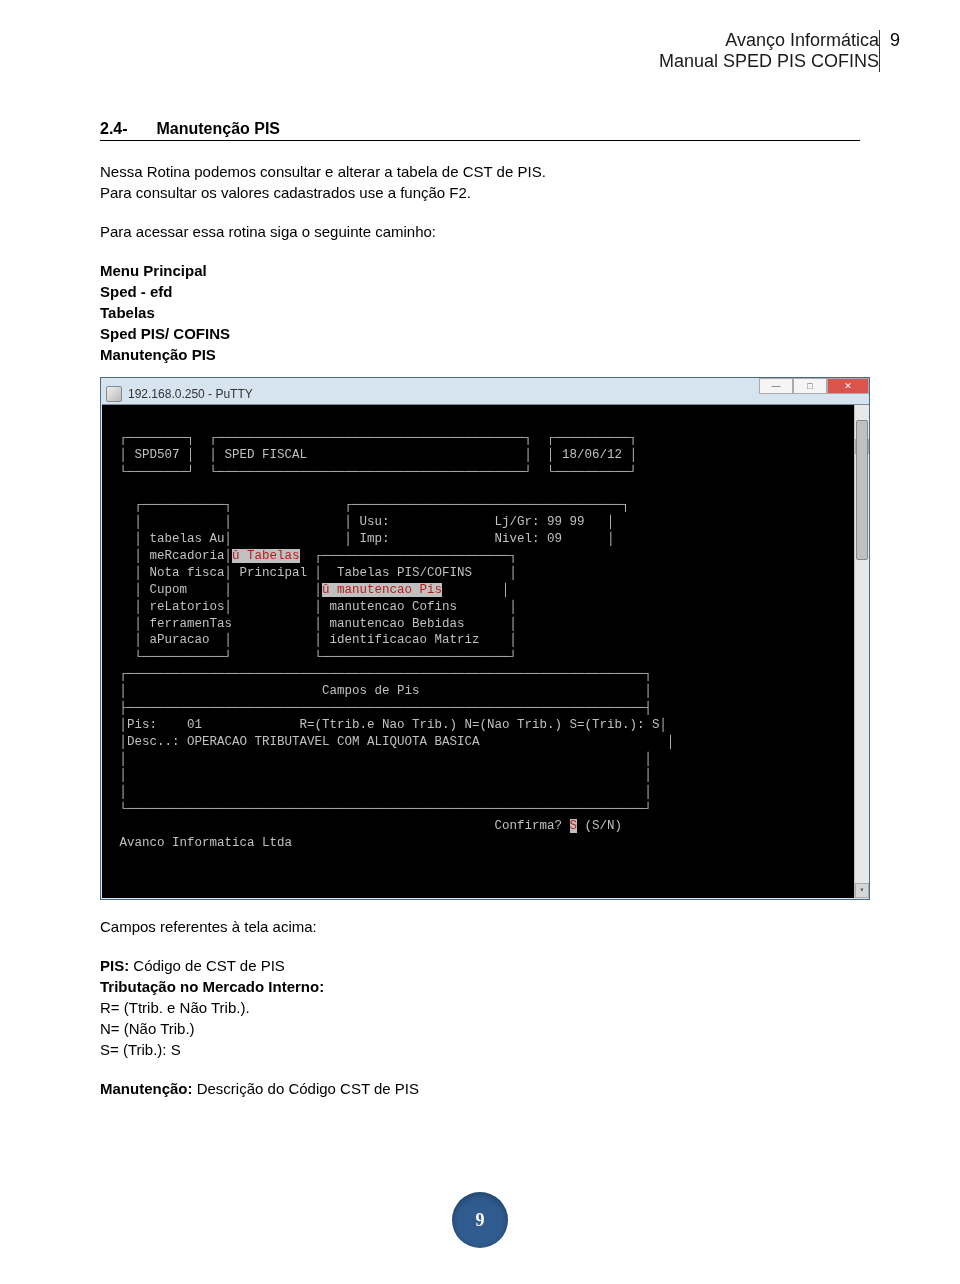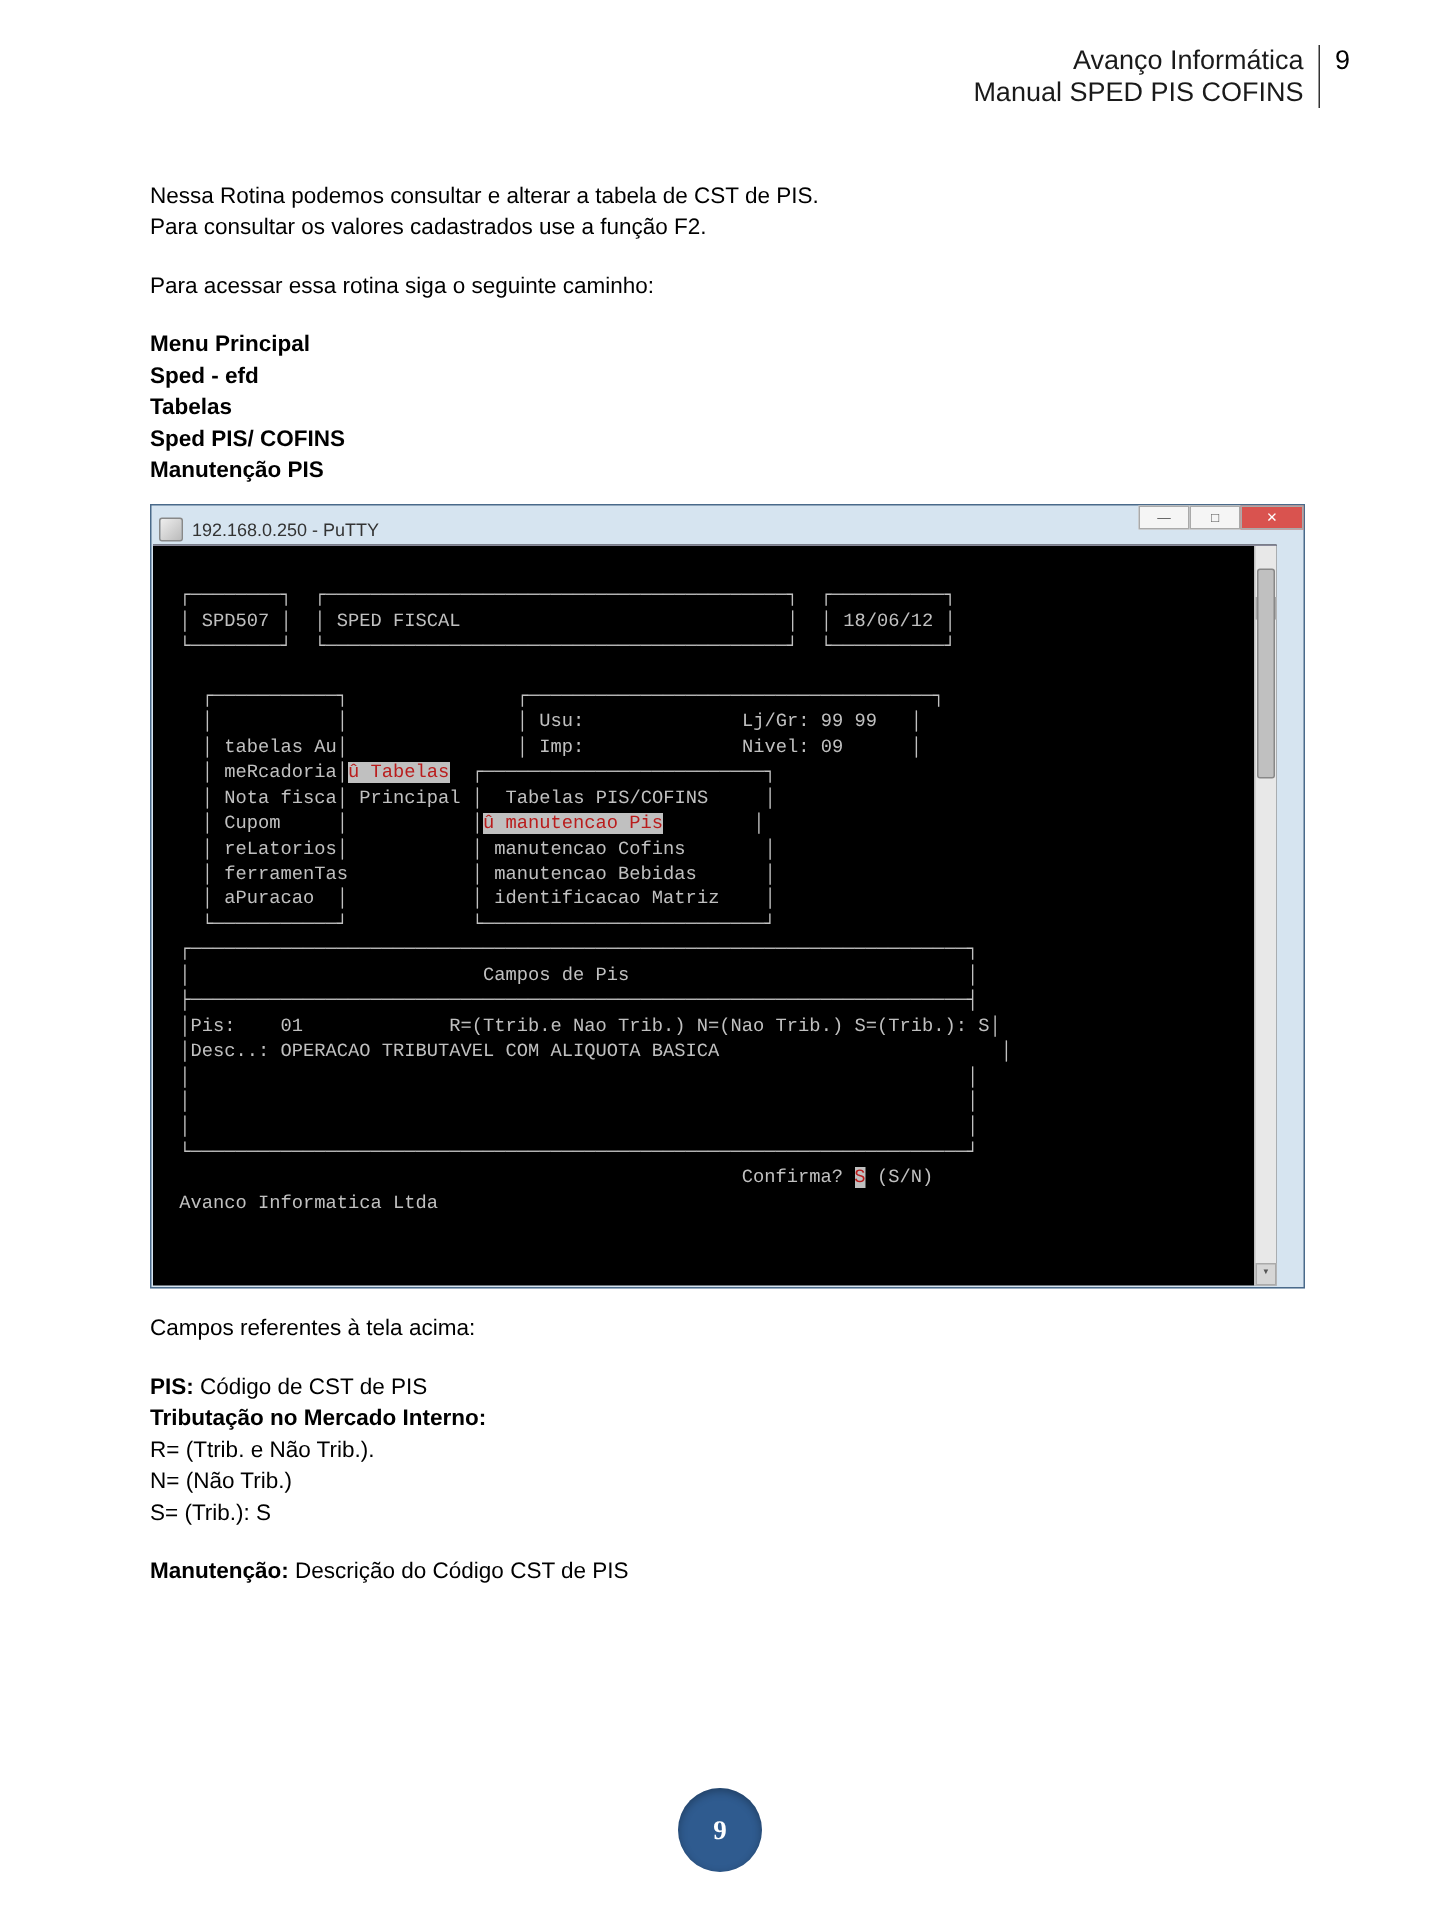--- a/index.html
+++ b/index.html
@@ -16,21 +16,20 @@
   .header-right {
     position: absolute;
     top: 30px;
     right: 80px;
     text-align: right;
     font-family: "Segoe UI", Arial, sans-serif;
     font-weight: 300;
     font-size: 18px;
     color: #1a1a1a;
     border-right: 1px solid #333;
-    padding-right: 10px;
   }
   .page-num-top {
     position: absolute;
     top: 30px;
     right: 60px;
     font-family: "Segoe UI", Arial, sans-serif;
     font-size: 18px;
     font-weight: 300;
   }
   .content { margin-top: 80px; }
@@ -43,21 +42,21 @@
     margin-bottom: 20px;
     width: 100%;
   }
   .para { margin-bottom: 18px; line-height: 1.4; font-family: Arial, sans-serif; }
   .bold-list div { font-weight: bold; line-height: 1.4; }
   .screenshot {
     margin-top: 12px;
     width: 770px;
     border: 1px solid #4a6a8a;
     background: #d6e4f0;
-    padding: 6px 18px 1px 1px;
+    padding: 6px 0 1px 1px;
     font-family: "Courier New", monospace;
     position: relative;
   }
   .titlebar {
     display: flex;
     align-items: center;
     padding: 2px 4px;
     font-size: 12px;
     font-family: "Segoe UI", Tahoma, sans-serif;
     color: #333;
@@ -109,20 +108,24 @@
 </head>
 <body>
 
 <div class="header-right">
   <div>Avanço Informática</div>
   <div>Manual SPED PIS COFINS</div>
 </div>
 <div class="page-num-top">9</div>
 
 <div class="content">
+  <div class="section-head">
+    <span class="sectnum">2.4-</span>
+    <span>Manutenção PIS</span>
+  </div>
 
   <p class="para">
     <span>Nessa Rotina podemos consultar e alterar a tabela de CST de PIS.</span><br>
     <span>Para consultar os valores cadastrados use a função F2.</span>
   </p>
 
   <p class="para">Para acessar essa rotina siga o seguinte caminho:</p>
 
   <div class="bold-list">
     <div>Menu Principal</div>

